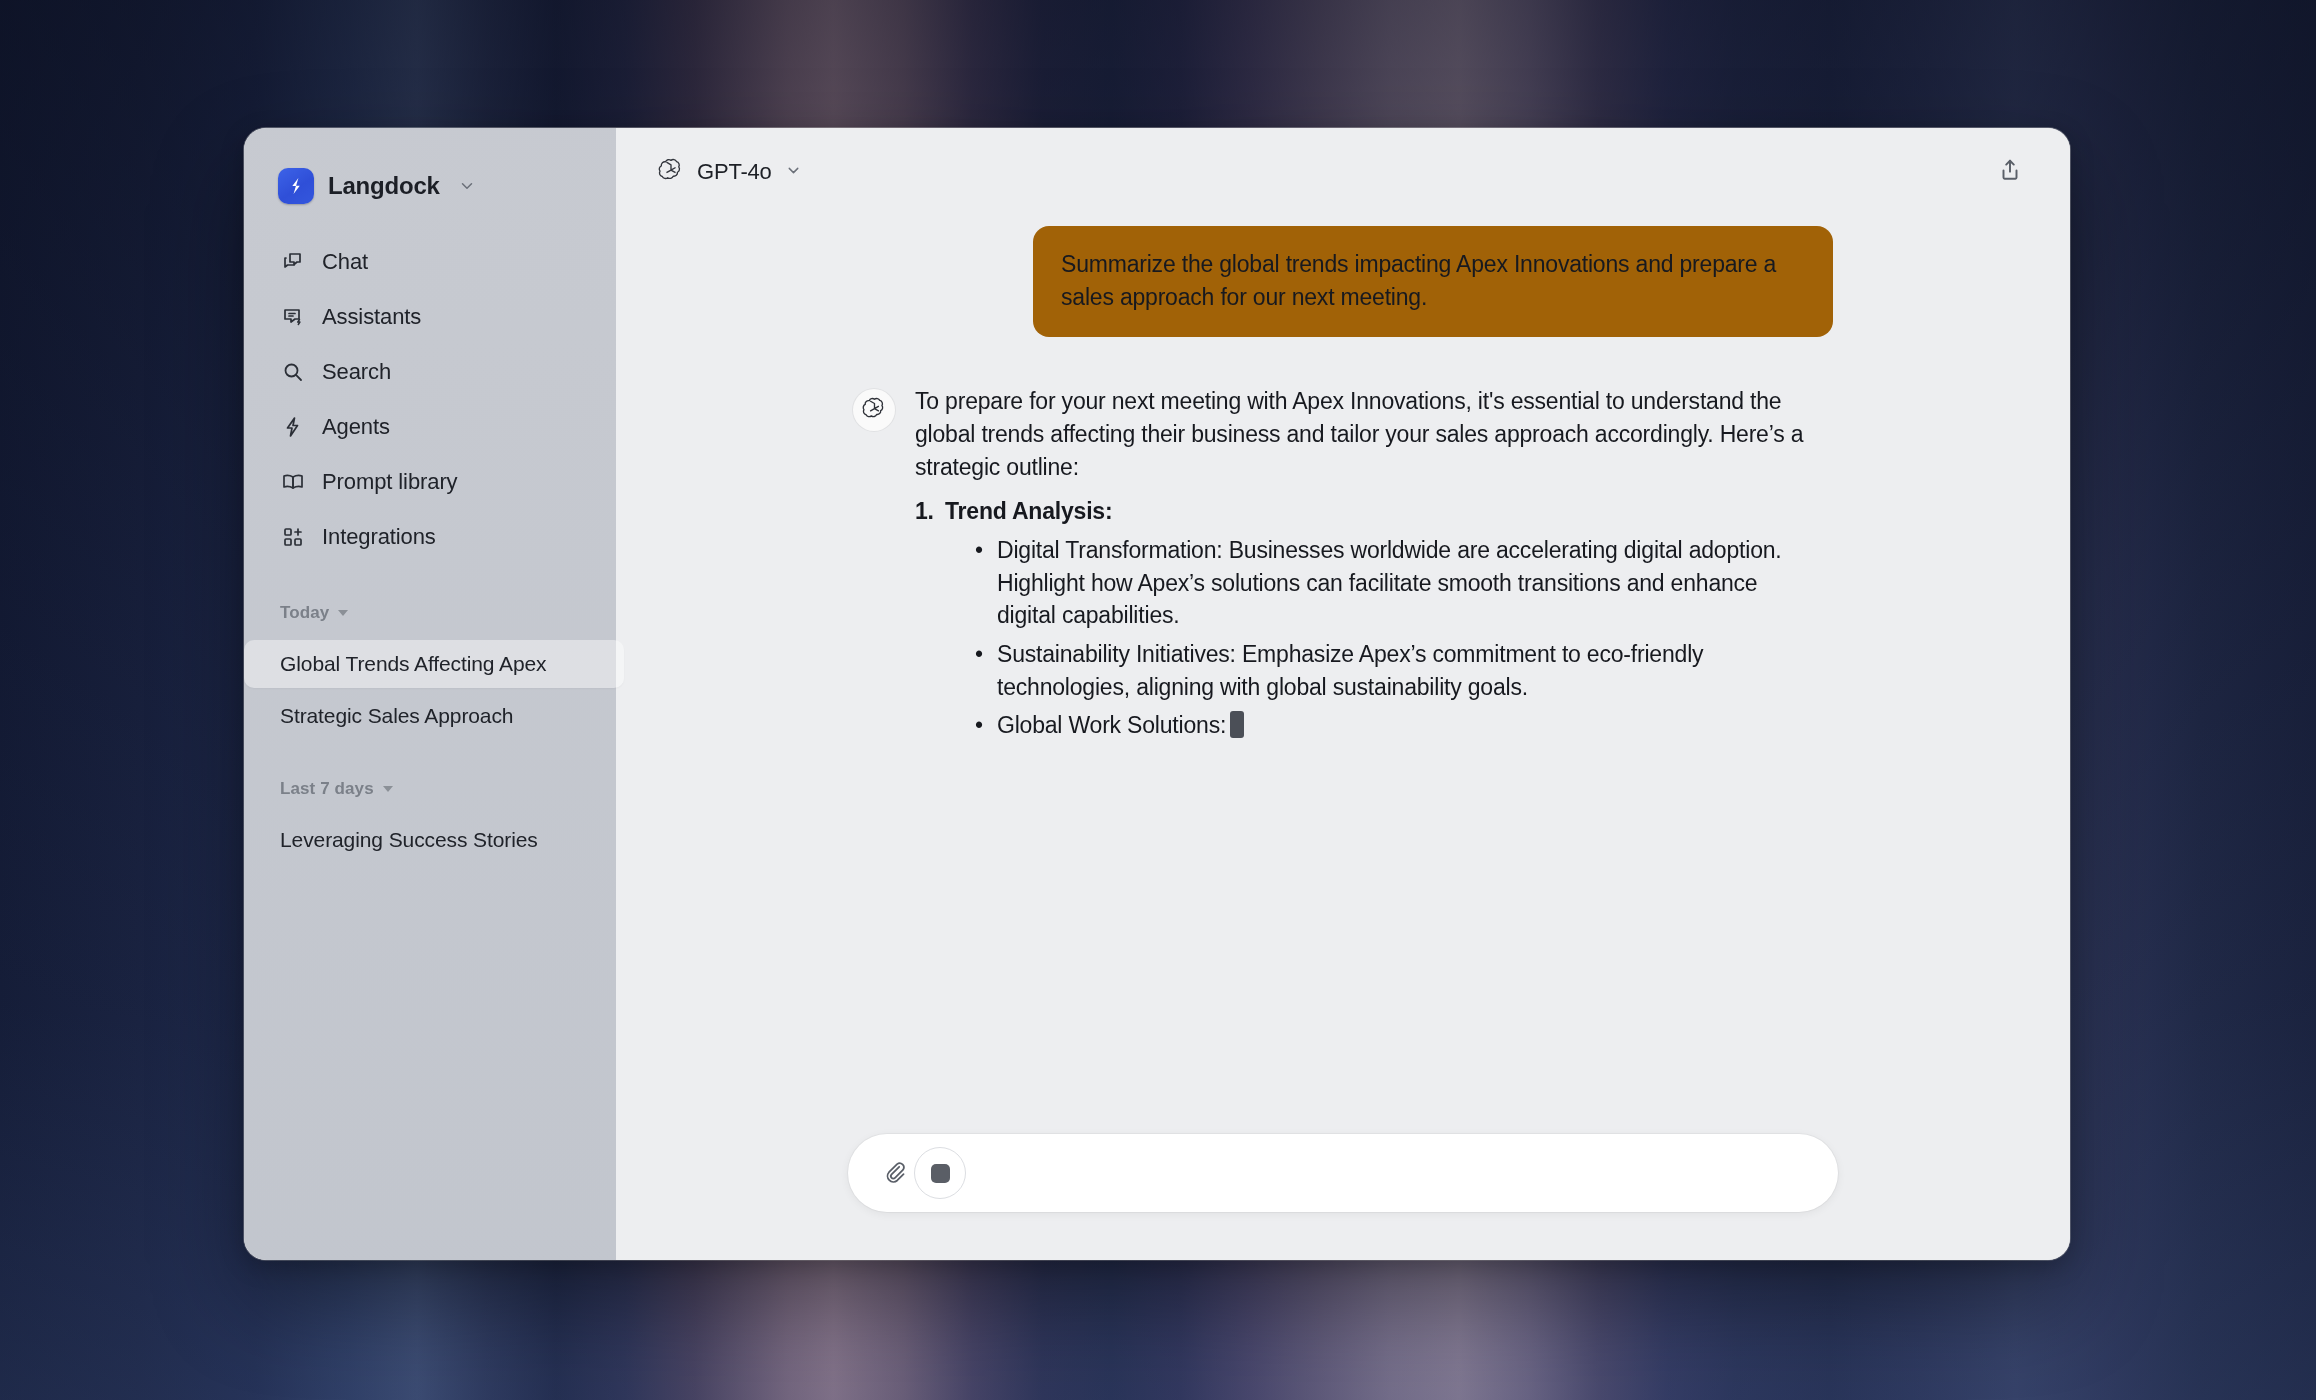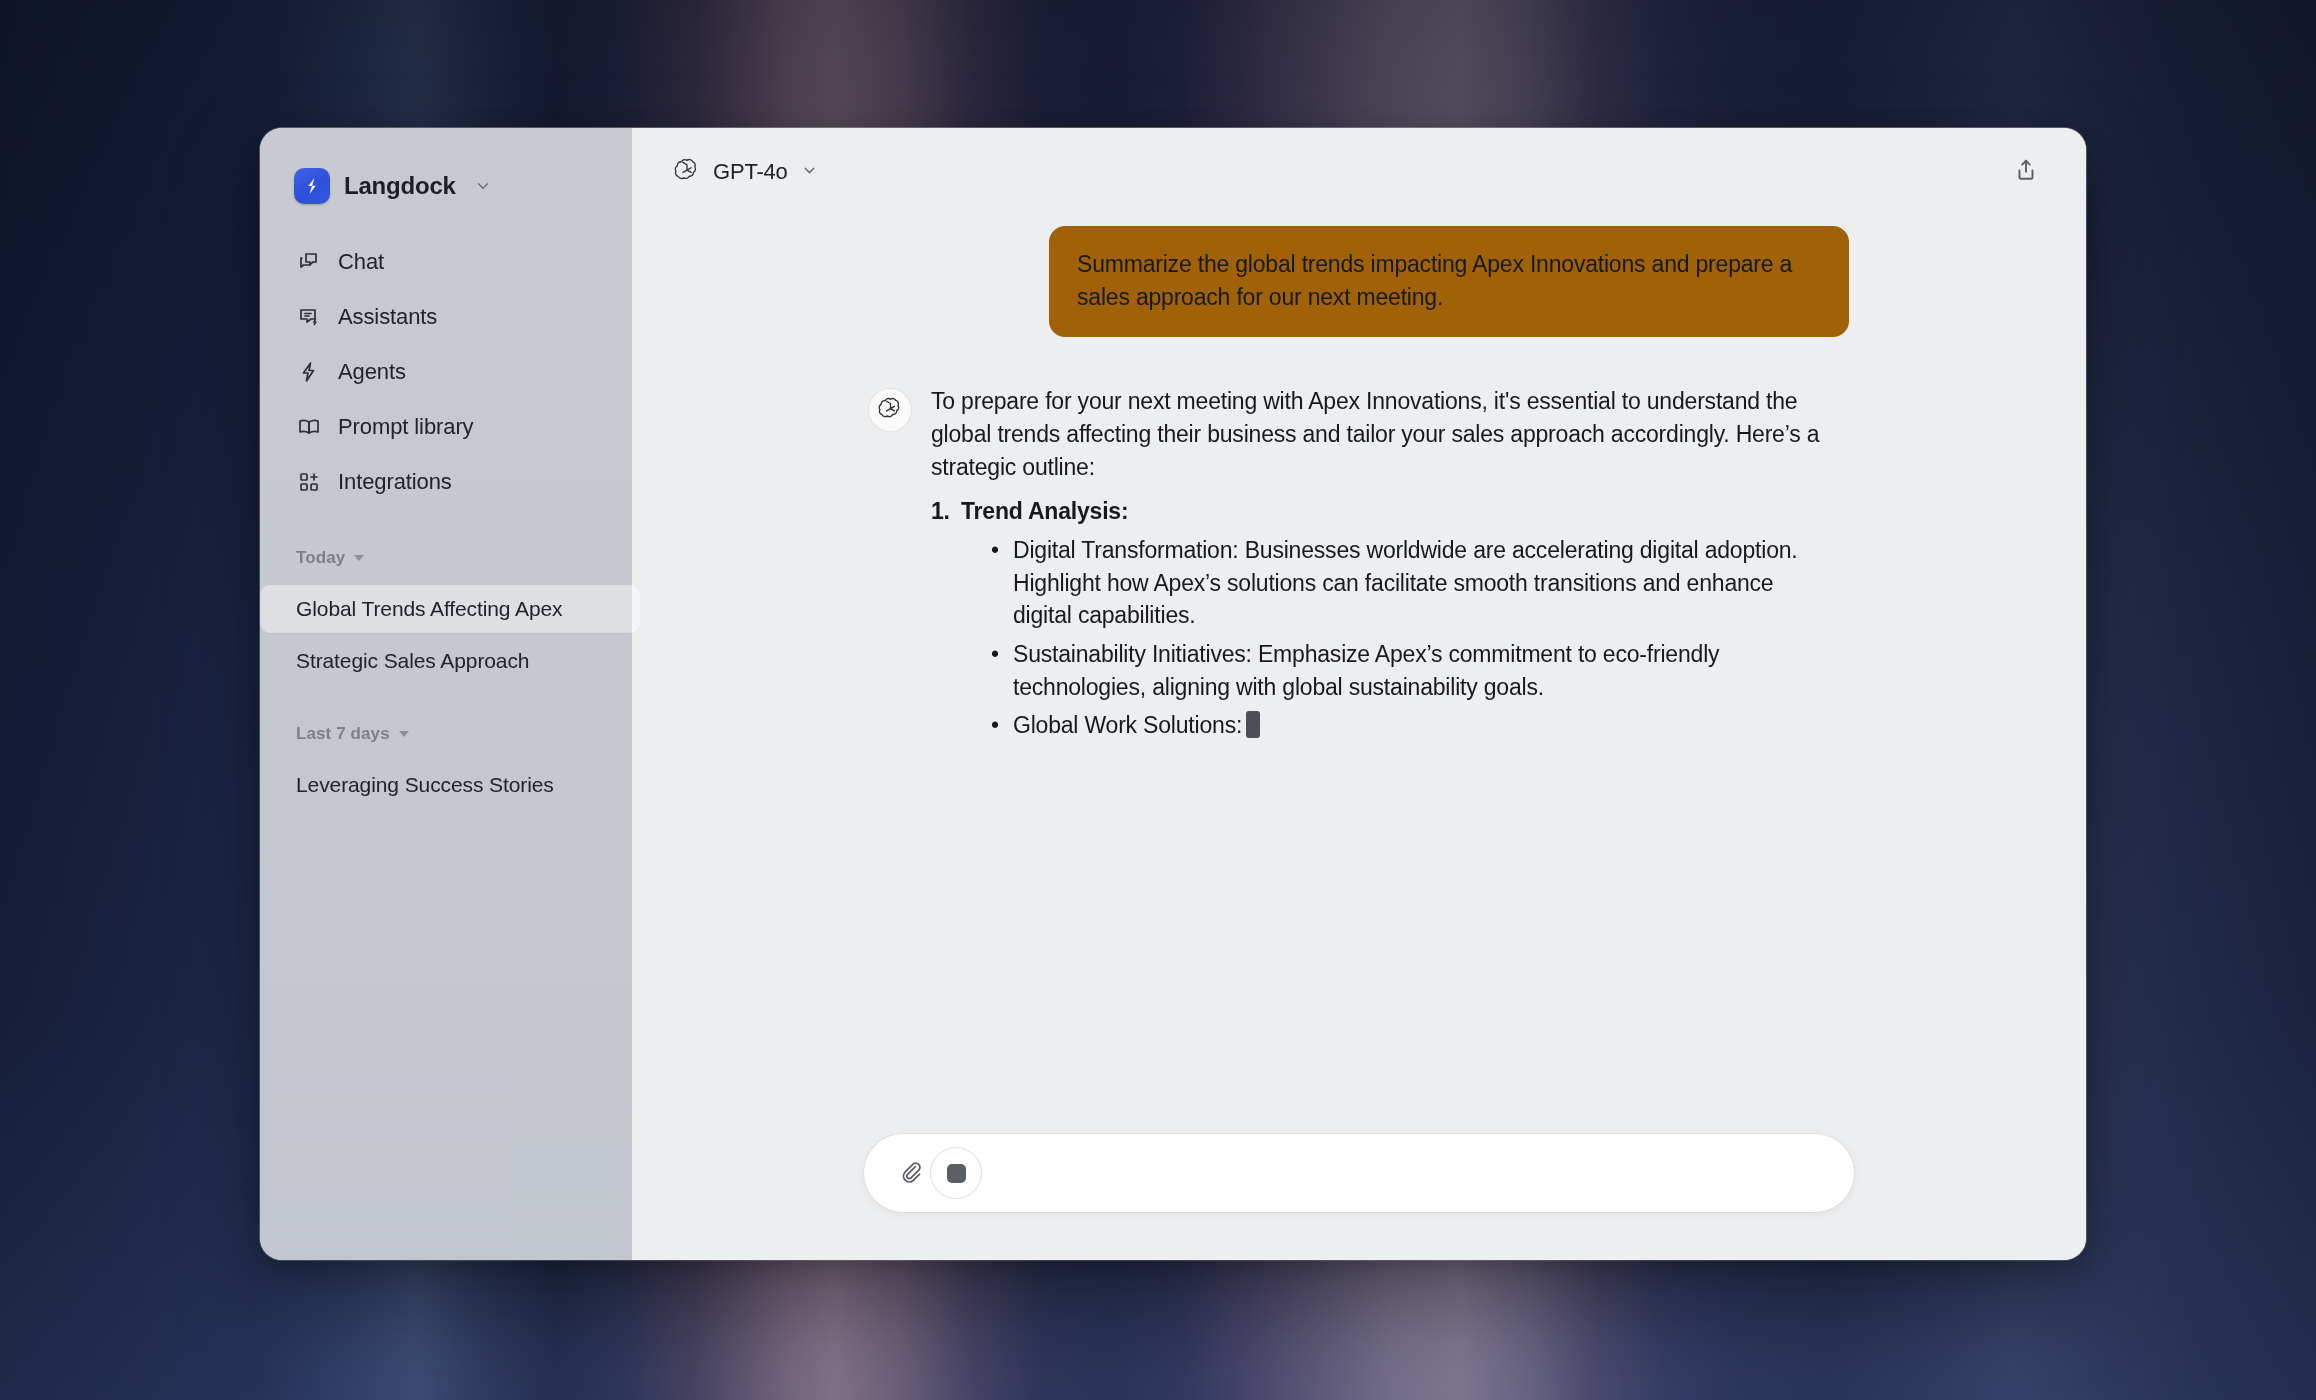--- a/index.html
+++ b/index.html
@@ -52,21 +52,21 @@
         #343d60 87%,
         #2a3152 91%,
         #1f2743 95%,
         #19203a 100%);
     overflow: hidden;
   }
 
   
   #window {
     position: absolute;
-    left: 260px;
+    left: 244px;
     top: 128px;
     width: 1826px;
     height: 1132px;
     border-radius: 22px;
     overflow: hidden;
     display: flex;
     background: #edeef0;
     box-shadow:
       0 40px 90px rgba(0,0,0,0.38),
       0 6px 24px rgba(0,0,0,0.22),
@@ -340,20 +340,29 @@
           <span class="nav-icon">
             <svg width="24" height="24" viewBox="0 0 24 24" fill="none" stroke="#2b2f37" stroke-width="1.7" stroke-linecap="round" stroke-linejoin="round">
               <path d="M4 5h14v9h-4l-4 3v-3H4z"></path>
                 <path d="M8 8.5h6M8 11h4"></path>
               <path d="M18.5 14.5l-1.8 2.6h2.2l-1.6 2.4" stroke-width="1.5"></path>
             </svg>
           </span>
           <span class="nav-label">Assistants</span>
         </div>
 
+        <div class="nav-item">
+          <span class="nav-icon">
+            <svg width="24" height="24" viewBox="0 0 24 24" fill="none" stroke="#2b2f37" stroke-width="1.8" stroke-linecap="round">
+              <circle cx="10.5" cy="10.5" r="6"></circle>
+                <path d="M15.2 15.2L20 20"></path>
+            </svg>
+          </span>
+          <span class="nav-label">Search</span>
+        </div>
 
         <div class="nav-item">
           <span class="nav-icon">
             <svg width="24" height="24" viewBox="0 0 24 24" fill="none" stroke="#2b2f37" stroke-width="1.7" stroke-linejoin="round">
               <path d="M13.5 3 6.5 13h4.5l-1.5 8 7-10.5h-4.5z"></path>
             </svg>
           </span>
           <span class="nav-label">Agents</span>
         </div>
 

